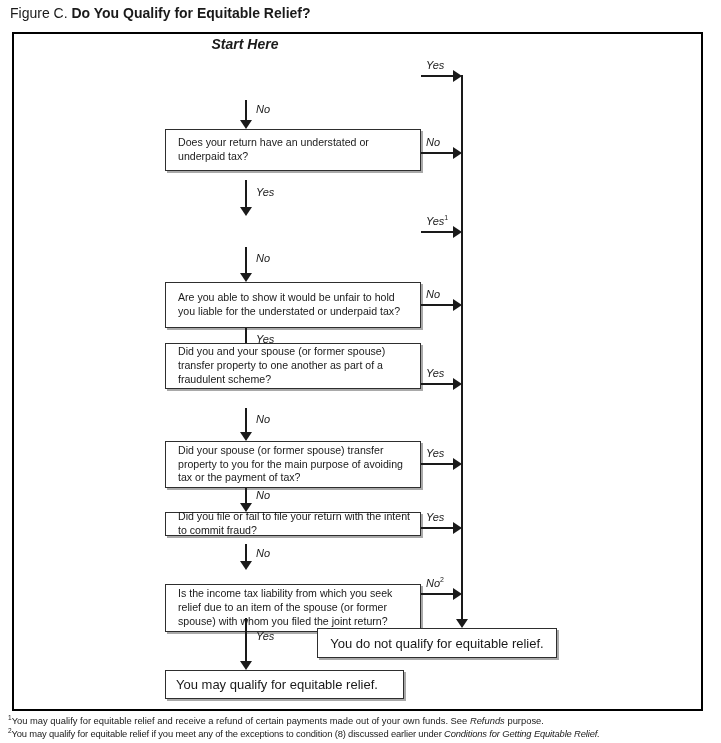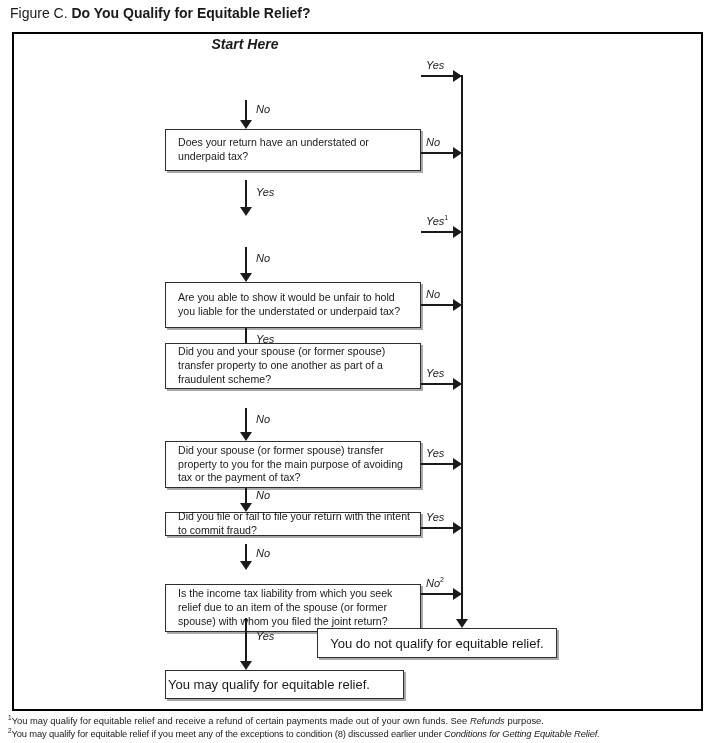--- a/index.html
+++ b/index.html
@@ -76,21 +76,21 @@
   .rlabel sup{font-size:7px;font-style:normal;}
 
   
   .collector{position:absolute;left:461px;top:75px;width:2px;height:544px;background:#1a1a1a;}
 
   
   .result-box{position:absolute;background:#fff;border:1px solid #2e2e2e;
     box-shadow:2px 2px 0 #a9a9a9;box-sizing:border-box;
     display:flex;align-items:center;font-size:13px;}
   .no-qualify{left:317px;top:628px;width:240px;height:30px;justify-content:center;}
-  .may-qualify{left:165px;top:670px;width:239px;height:29px;padding-left:2px;}
+  .may-qualify{left:165px;top:670px;width:239px;height:29px;padding-left:10px;}
 
   
   .footnote{position:absolute;left:8px;width:710px;font-size:9.4px;white-space:nowrap;}
   .fn1{top:714px;}
   .fn2{top:727px;letter-spacing:-0.15px;}
   .footnote sup{font-size:6.5px;}
   .footnote .it{font-style:italic;}
 </style>
 </head>
 <body>

